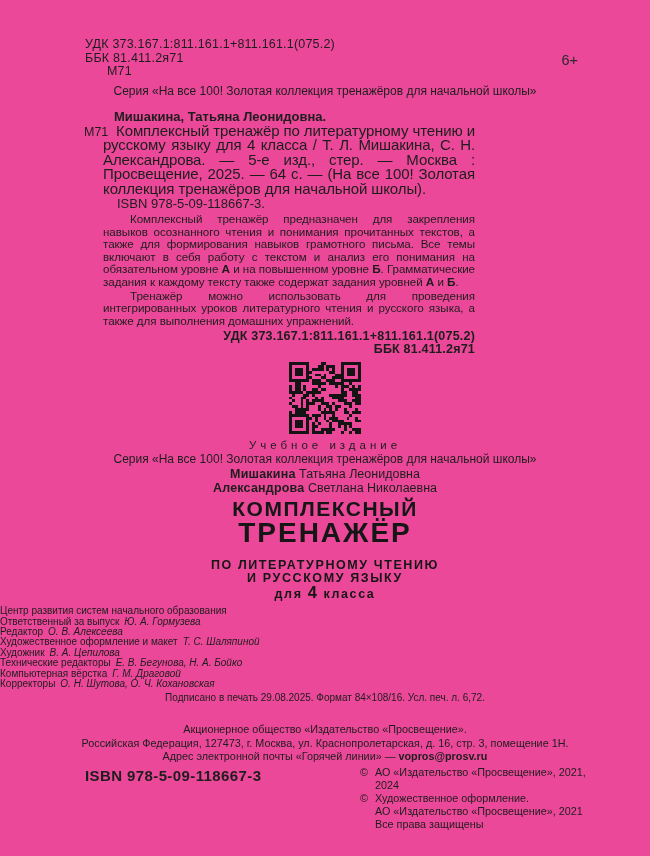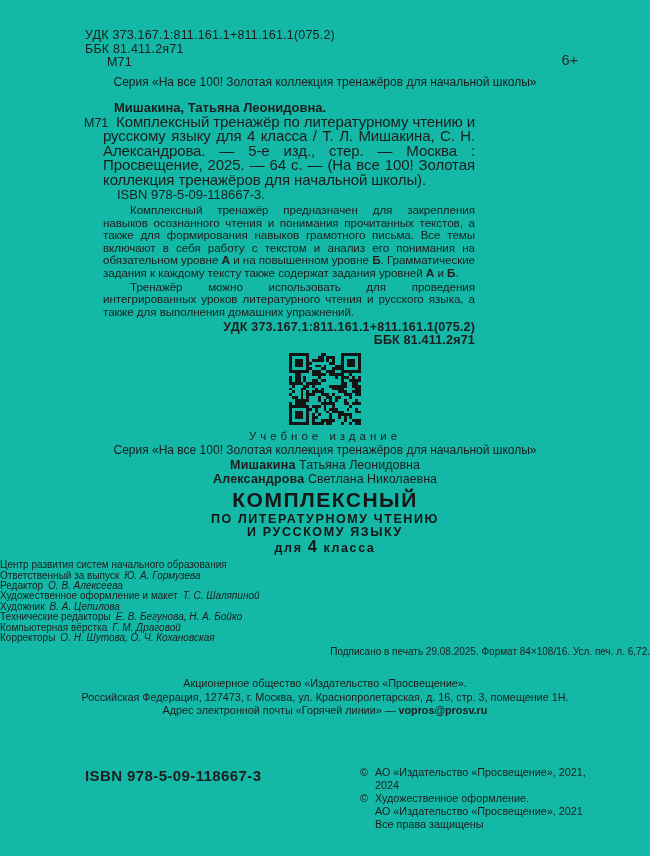--- a/index.html
+++ b/index.html
@@ -1,24 +1,24 @@
 <!DOCTYPE html>
 <html lang="ru"><head>
 <meta charset="utf-8">
 <style>
   html,body{margin:0;padding:0;background:#e9e9e9;}
   .page{
     position:relative;
     width:650px;height:856px;
     margin:0 auto;
-    background:#14b8a6;
+    background:#ec4899;
     color:#1d1d1d;
     font-family:"Liberation Sans", sans-serif;
     box-sizing:border-box;
-    padding-top:29px;
+    padding-top:38px;
     overflow:hidden;
   }
   
   .top-block{margin-left:85px;font-size:12.5px;line-height:13.5px;letter-spacing:.2px;}
   .top-block .m71{margin-left:22px;}
   .age-badge{position:absolute;top:52px;right:72px;font-size:14.5px;color:#2a2a2a;}
   
   .series{margin-top:6px;text-align:center;font-size:12px;line-height:13px;}
   
   .bib{position:relative;margin-left:103px;width:372px;}
@@ -41,30 +41,30 @@
   .qr-wrap svg{width:72px;height:72px;}
   
   .edu{margin-top:5px;text-align:center;font-size:11.5px;line-height:12px;letter-spacing:4px;}
   .series2{margin-top:2px;text-align:center;font-size:12px;line-height:13px;}
   .authors{margin-top:2px;text-align:center;font-size:12.5px;line-height:13.5px;}
   .authors b{letter-spacing:.2px;}
   
   .title{margin-top:3px;text-align:center;font-weight:bold;color:#161616;}
   .t1{font-size:21px;line-height:22px;letter-spacing:1.5px;}
   .t2{font-size:28px;line-height:26px;letter-spacing:2px;}
-  .t3{font-size:12.5px;line-height:13px;letter-spacing:1.6px;margin-top:2px;}
+  .t3{font-size:12.5px;line-height:13px;letter-spacing:1.6px;margin-top:13px;}
   .t4{font-size:12.5px;line-height:13px;letter-spacing:1.6px;}
   .t5{font-size:12.5px;line-height:15px;letter-spacing:1.6px;}
   .t5 .g4{font-size:16.5px;}
   
   .credits{margin-top:4px;text-align:center;font-size:10px;line-height:10.4px;}
   .credit{display:flex;justify-content:flex-start;gap:5px;}
   .credit .names{font-style:italic;}
   
-  .printinfo{margin-top:3px;text-align:right;font-size:10px;line-height:11px;}
+  .printinfo{margin-top:3px;text-align:center;font-size:10px;line-height:11px;}
   .blank{display:inline-block;width:52px;}
   
   .publisher{margin-top:20px;text-align:center;font-size:10.8px;line-height:13.4px;}
   .publisher .email{font-weight:bold;}
   
   .footer{position:absolute;left:85px;top:766px;right:40px;}
   .isbn-footer{position:absolute;left:0;top:1px;font-weight:bold;font-size:15px;letter-spacing:.4px;}
   .copy{position:absolute;left:275px;top:0;font-size:10.8px;line-height:12.9px;}
   .crow{display:flex;}
   .csym{width:15px;flex:0 0 15px;}
@@ -434,20 +434,21 @@
   <div class="edu">Учебное издание</div>
   <div class="series2">Серия «На все 100! Золотая коллекция тренажёров для начальной школы»</div>
 
   <div class="authors">
     <div><b>Мишакина</b> <span>Татьяна Леонидовна</span></div>
     <div><b>Александрова</b> <span>Светлана Николаевна</span></div>
   </div>
 
   <div class="title">
     <div class="t1">КОМПЛЕКСНЫЙ</div>
+    <div class="t2">ТРЕНАЖЁР</div>
     <div class="t3">ПО ЛИТЕРАТУРНОМУ ЧТЕНИЮ</div>
     <div class="t4">И РУССКОМУ ЯЗЫКУ</div>
     <div class="t5"><span>для</span> <span class="g4">4</span> <span>класса</span></div>
   </div>
 
   <div class="credits">
     <div class="credit">
         <span class="role">Центр развития систем начального образования</span>
         <span class="names"></span>
       </div>

